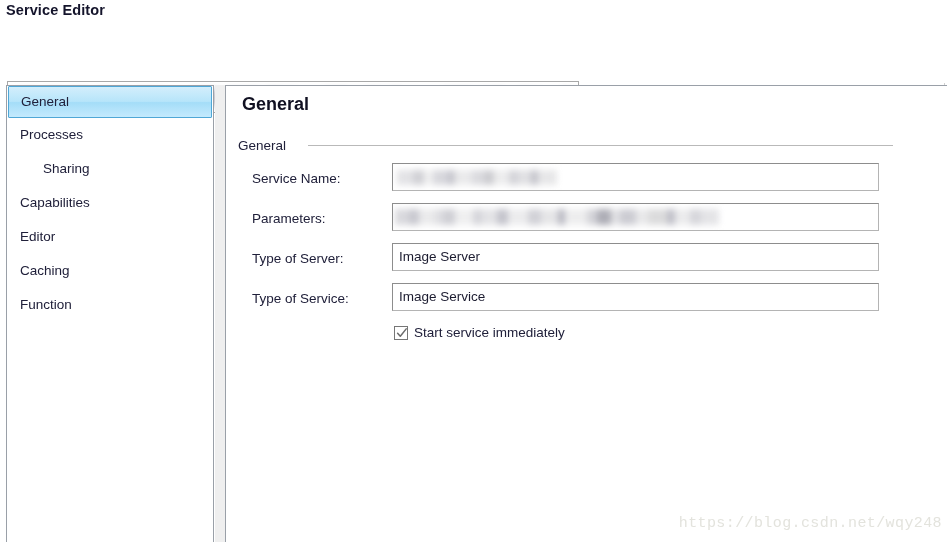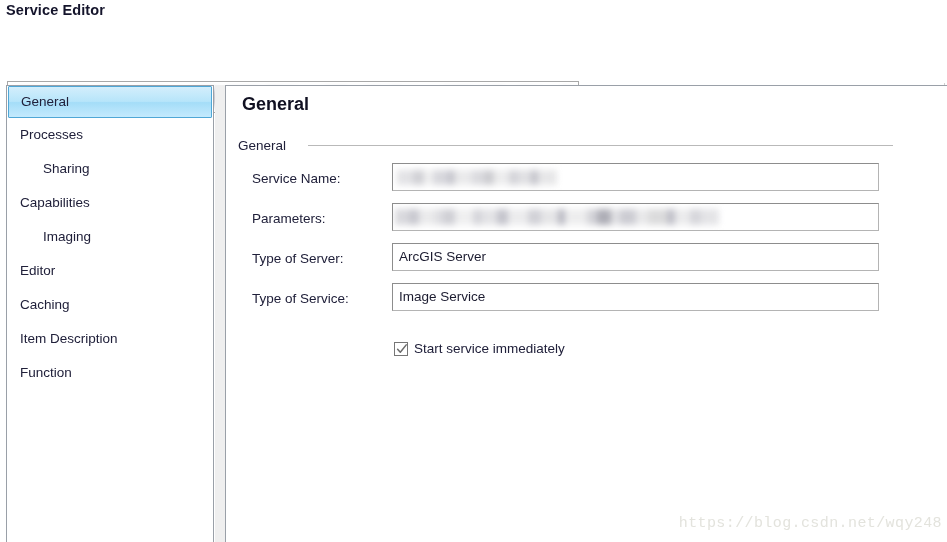--- a/index.html
+++ b/index.html
@@ -211,21 +211,21 @@
   .finput.redacted { background: #ffffff; }
 
   
   .cbrow {
     position: relative;
     height: 34px;
   }
   .cbwrap {
     position: absolute;
     left: 168px;
-    top: 20px;
+    top: 4px;
     display: flex;
     align-items: center;
     gap: 6px;
     cursor: default;
   }
   .cbbox {
     width: 14px;
     height: 14px;
     border: 1px solid #767676;
     background: #fff;
@@ -309,24 +309,22 @@
   </div>
 
   <div class="tb-sep" style="left:944px;"></div>
 </div>
 
 <div class="nav-panel">
   <div class="nav-item selected">General</div>
   <div class="nav-item">Processes</div>
   <div class="nav-item sub">Sharing</div>
   <div class="nav-item">Capabilities</div>
-  <div class="nav-item sub">Imaging</div>
   <div class="nav-item">Editor</div>
   <div class="nav-item">Caching</div>
-  <div class="nav-item">Item Description</div>
   <div class="nav-item">Function</div>
 </div>
 
 <div class="panel-gap"></div>
 
 <div class="content-panel">
 
   <div class="content-title">General</div>
 
   <div class="group-row">
@@ -349,21 +347,21 @@
       <span class="flabel">Parameters:</span>
       <div class="finput redacted">
         <div class="redact" style="left:2px; top:5px; width:298px; height:16px;">
           <i style="width:14px;background:#cacad0"></i><i style="width:10px;background:#b4b4be"></i><i style="width:16px;background:#e3e3e5"></i><i style="width:8px;background:#d2d2d7"></i><i style="width:12px;background:#bdbdc5"></i><i style="width:18px;background:#e9e9ea"></i><i style="width:9px;background:#c6c6cd"></i><i style="width:15px;background:#d9d9dd"></i><i style="width:11px;background:#aeaeb9"></i><i style="width:20px;background:#e5e5e7"></i><i style="width:13px;background:#c0c0c8"></i><i style="width:17px;background:#dcdcdf"></i><i style="width:7px;background:#9e9eab"></i><i style="width:22px;background:#e7e7e8"></i><i style="width:10px;background:#c3c3ca"></i><i style="width:14px;background:#8f8f9b"></i><i style="width:9px;background:#d6d6da"></i><i style="width:16px;background:#b9b9c2"></i><i style="width:12px;background:#e1e1e3"></i><i style="width:19px;background:#cececf"></i><i style="width:8px;background:#a8a8b4"></i><i style="width:15px;background:#e4e4e6"></i><i style="width:11px;background:#c7c7ce"></i><i style="width:18px;background:#dadade"></i>
         </div>
       </div>
     </div>
 
     <div class="frow">
       <span class="flabel">Type of Server:</span>
-      <div class="finput">ArcGIS Server</div>
+      <div class="finput">Image Server</div>
     </div>
 
     <div class="frow">
       <span class="flabel">Type of Service:</span>
       <div class="finput">Image Service</div>
     </div>
 
     <div class="cbrow">
       <div class="cbwrap">
         <span class="cbbox">

